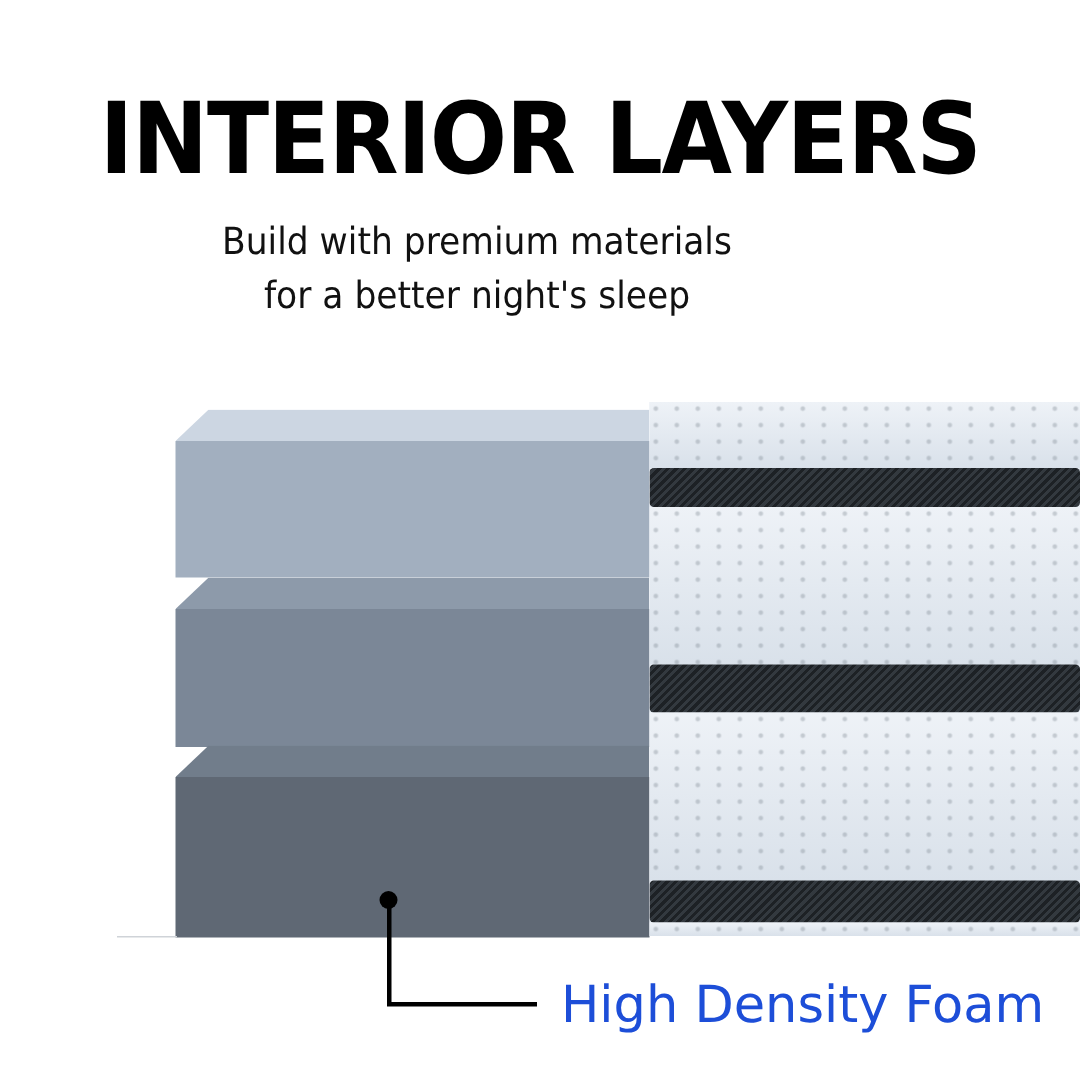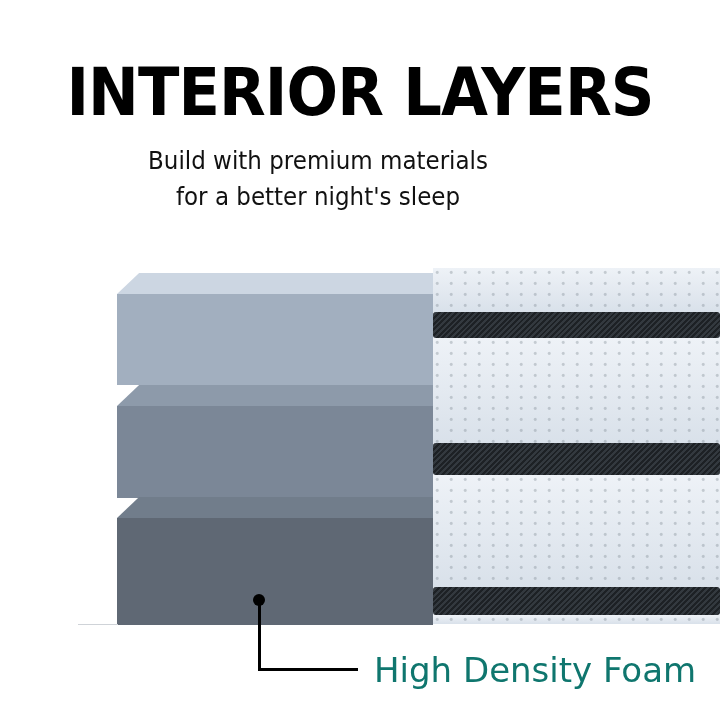--- a/index.html
+++ b/index.html
@@ -13,21 +13,21 @@
   .ground { position:absolute; left:78px; top:624px; width:40px; height:1px; background:#cfd3d8; }
   .photo { position:absolute; left:433px; top:268px; width:287px; height:356px; overflow:hidden; background:#e6ecf3; }
   .band { position:absolute; left:0; right:0; }
   .quilt { background:
       radial-gradient(circle at 30% 40%, rgba(120,130,140,.35) 1px, transparent 2px) 0 0/14px 11px,
       linear-gradient(180deg,#eef2f7,#d9e1ea); }
   .piping { background: repeating-linear-gradient(135deg,#1d2125 0 2px,#33393f 2px 4px); border-radius:3px; }
   .dot { position:absolute; left:253px; top:594px; width:12px; height:12px; border-radius:50%; background:#000; }
   .vline { position:absolute; left:258px; top:600px; width:3px; height:70px; background:#000; }
   .hline { position:absolute; left:258px; top:668px; width:100px; height:3px; background:#000; }
-  .label { position:absolute; left:374px; top:650px; font-size:34px; line-height:40px; color:#0f766e; white-space:nowrap; }
+  .label { position:absolute; left:374px; top:650px; font-size:34px; line-height:40px; color:#1d4ed8; white-space:nowrap; }
 </style>
 </head>
 <body>
 
 <div class="title">INTERIOR LAYERS</div>
 <div class="subtitle">
   <div>Build with premium materials</div>
   <div>for a better night's sleep</div>
 </div>
 

